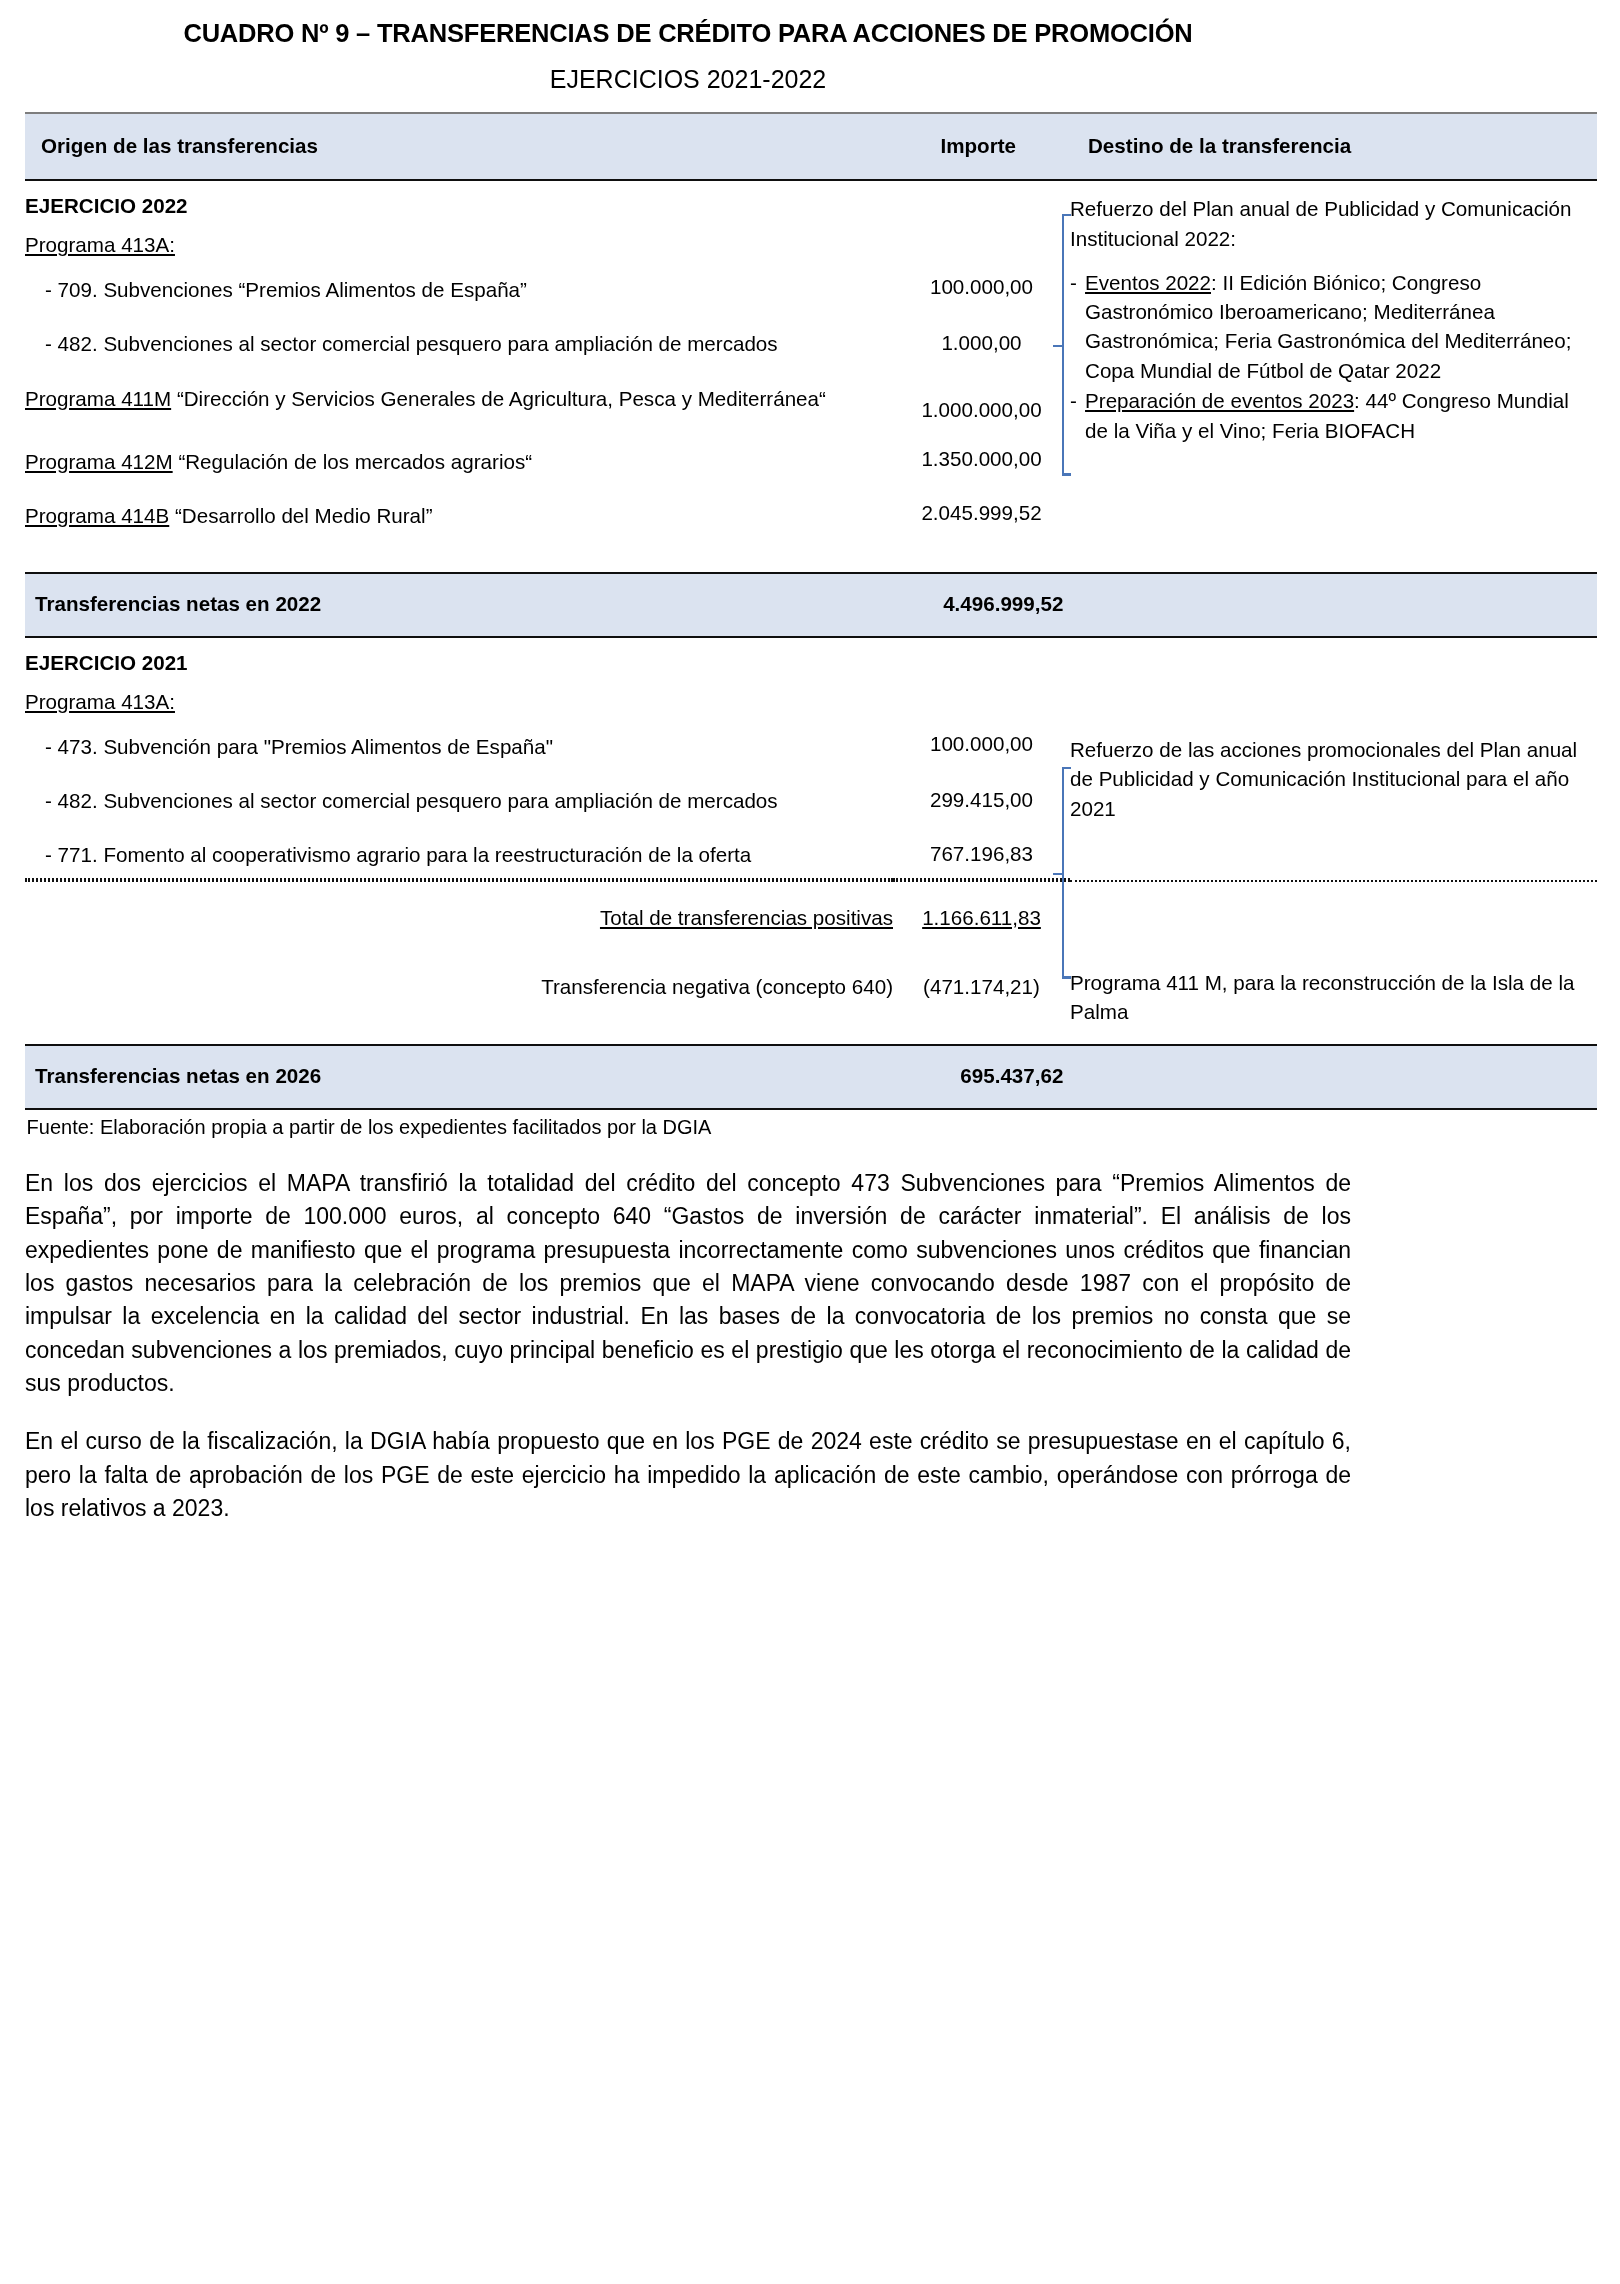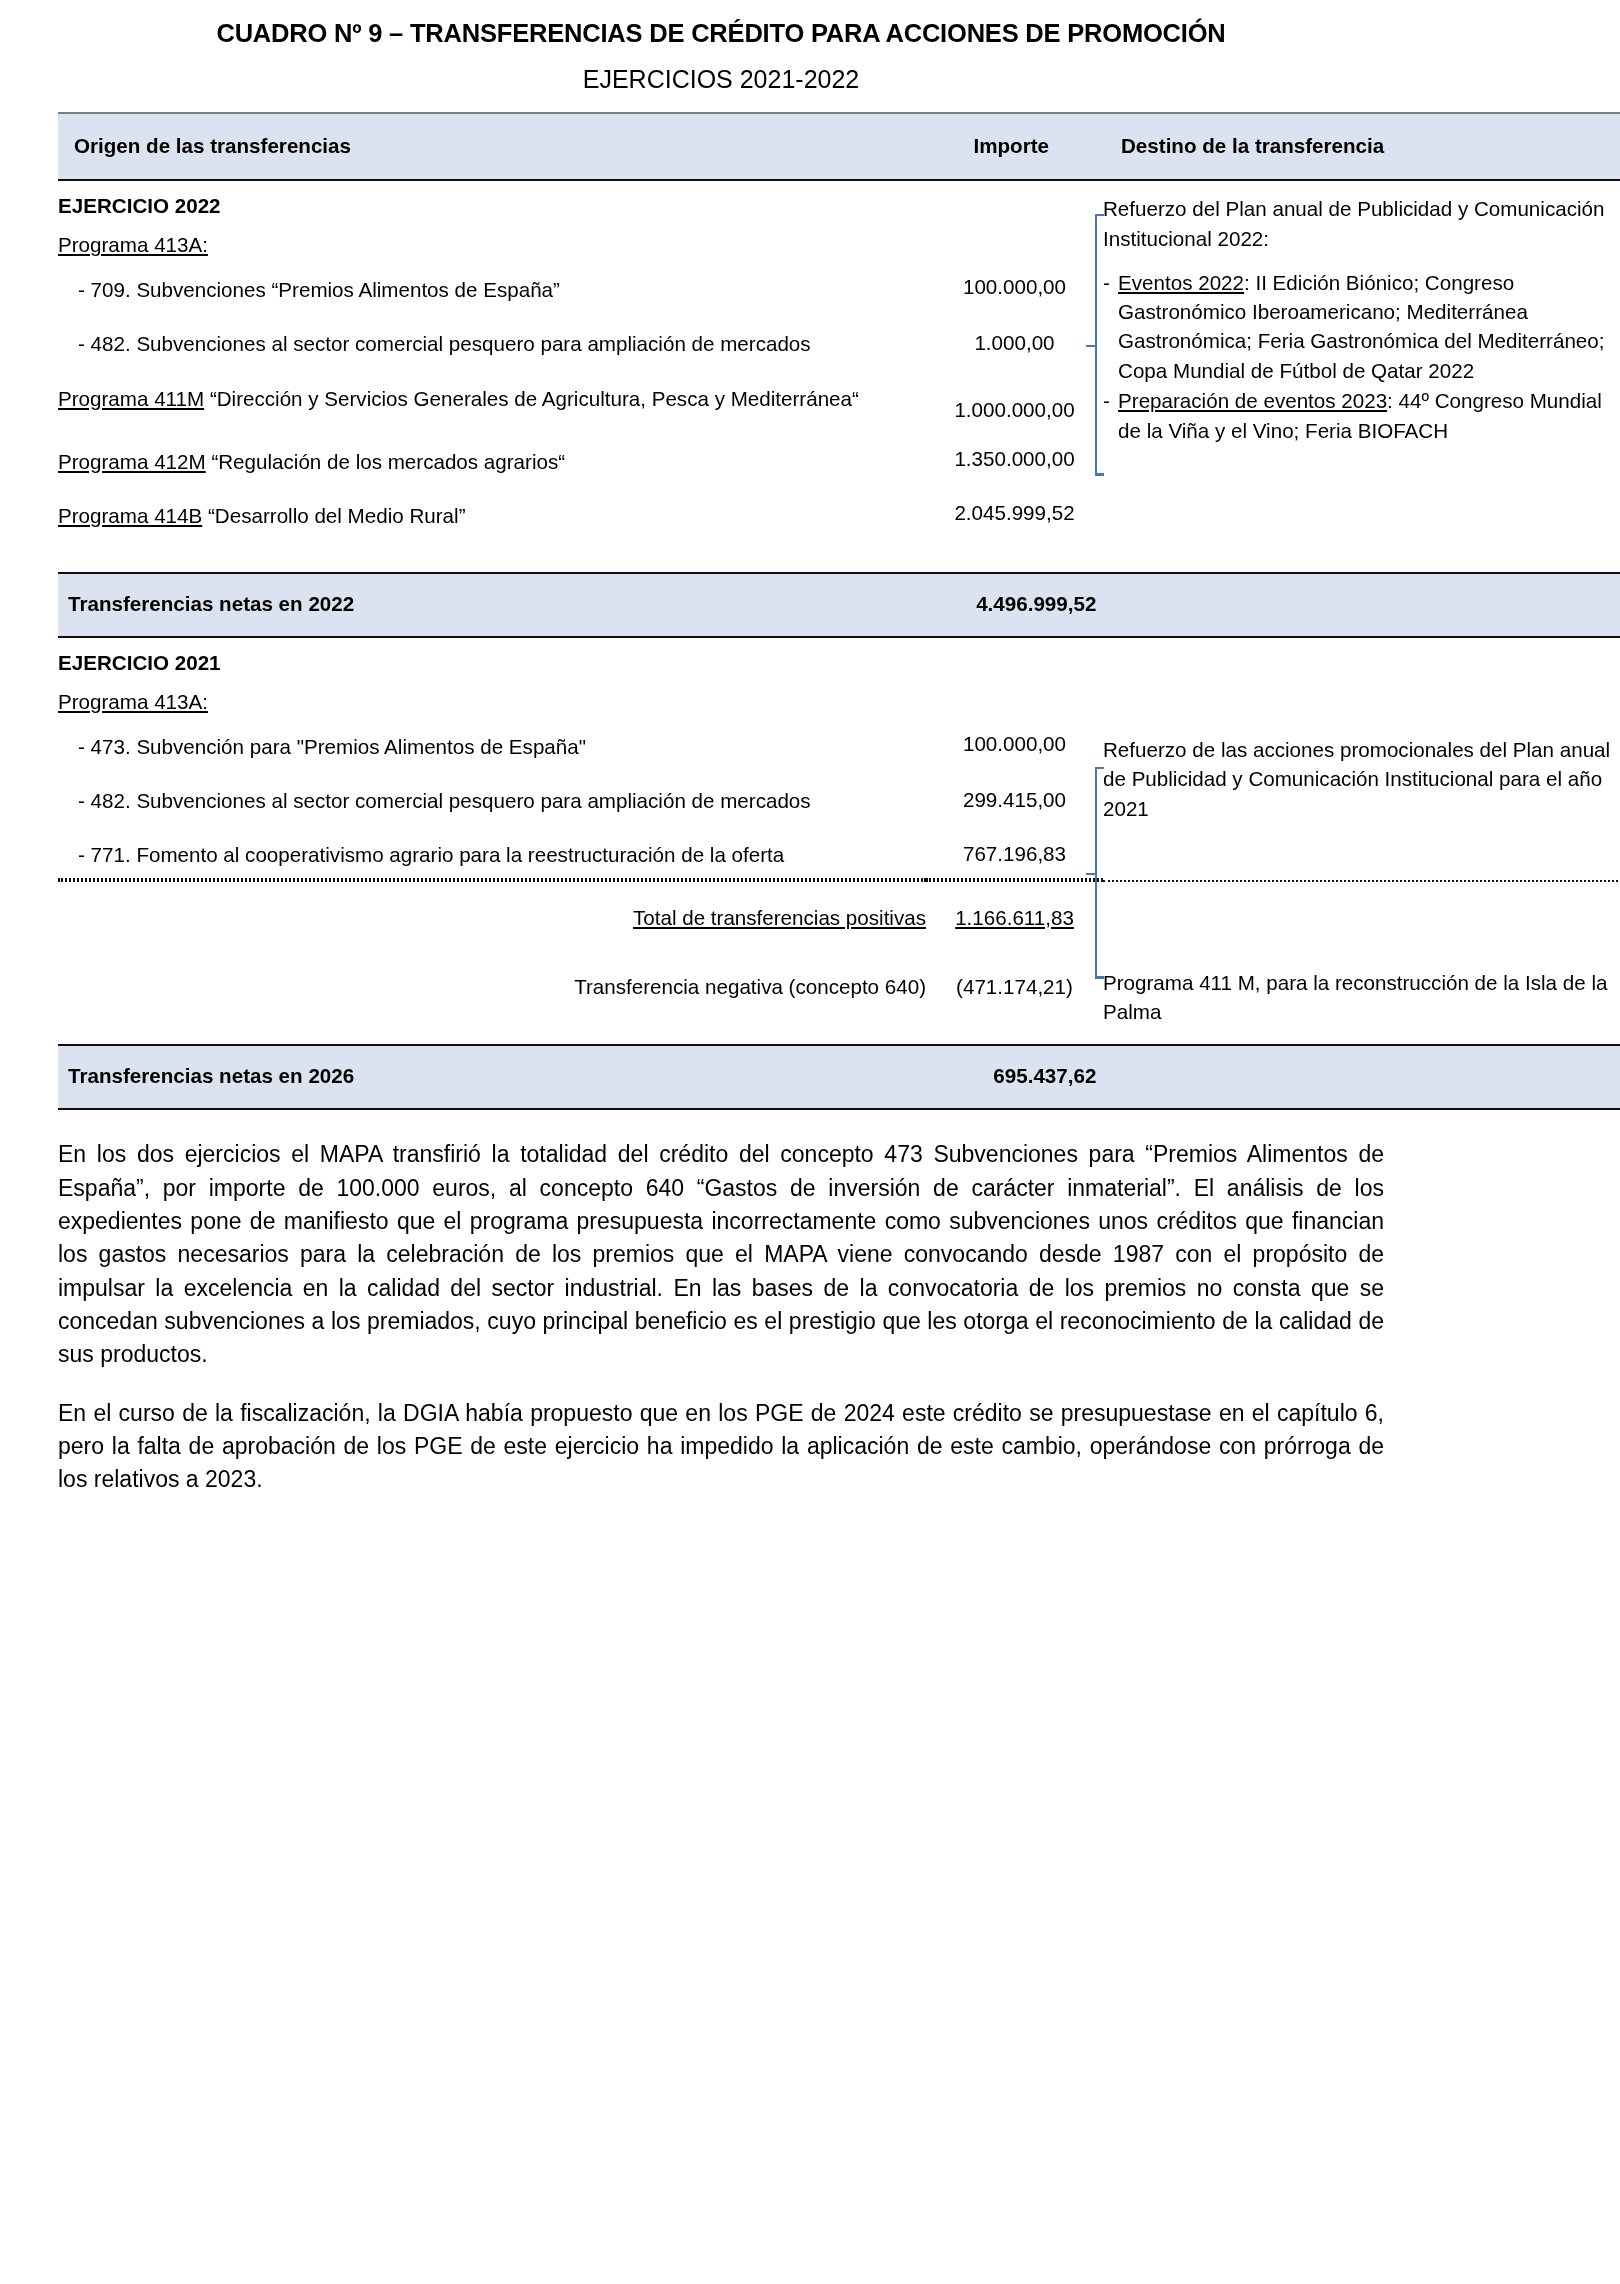--- a/index.html
+++ b/index.html
@@ -10,21 +10,20 @@
   body {
     width: 1621px;
     font-family: "Liberation Sans", sans-serif;
     color: #000000;
     -webkit-font-smoothing: antialiased;
   }
   .page {
     width: 1376px;
     box-sizing: border-box;
     padding: 11.5px 25px 33px 25px;
-    margin-left: 33px;
   }
 
   
   .doc-title {
     text-align: center;
     font-size: 25.5px;
     font-weight: bold;
     letter-spacing: -0.2px;
     margin: 6.6px 0 0 0;
     line-height: 1.25;
@@ -384,19 +383,20 @@
         </tr>
 
         <tr class="total-row">
           <td class="origen">Transferencias netas en 2026</td>
           <td class="importe">695.437,62</td>
           <td class="destino"></td>
         </tr>
       </tbody>
     </table>
 
+    <div class="fuente">Fuente: Elaboración propia a partir de los expedientes facilitados por la DGIA</div>
   </div>
 
   <p class="para first">En los dos ejercicios el MAPA transfirió la totalidad del crédito del concepto 473 Subvenciones para “Premios Alimentos de España”, por importe de 100.000 euros, al concepto 640 “Gastos de inversión de carácter inmaterial”.  El análisis de los expedientes pone de manifiesto que el programa presupuesta incorrectamente como subvenciones unos créditos que financian los gastos necesarios para la celebración de los premios que el MAPA viene convocando desde 1987 con el propósito de impulsar la excelencia en la calidad del sector industrial. En las bases de la convocatoria de los premios no consta que se concedan subvenciones a los premiados, cuyo principal beneficio es el prestigio que les otorga el reconocimiento de la calidad de sus productos.</p>
   <p class="para">En el curso de la fiscalización, la DGIA había propuesto que en los PGE de 2024 este crédito se presupuestase en el capítulo 6, pero la falta de aprobación de los PGE de este ejercicio ha impedido la aplicación de este cambio, operándose con prórroga de los relativos a 2023.</p>
 
 </div>
 
 
 </body></html>

